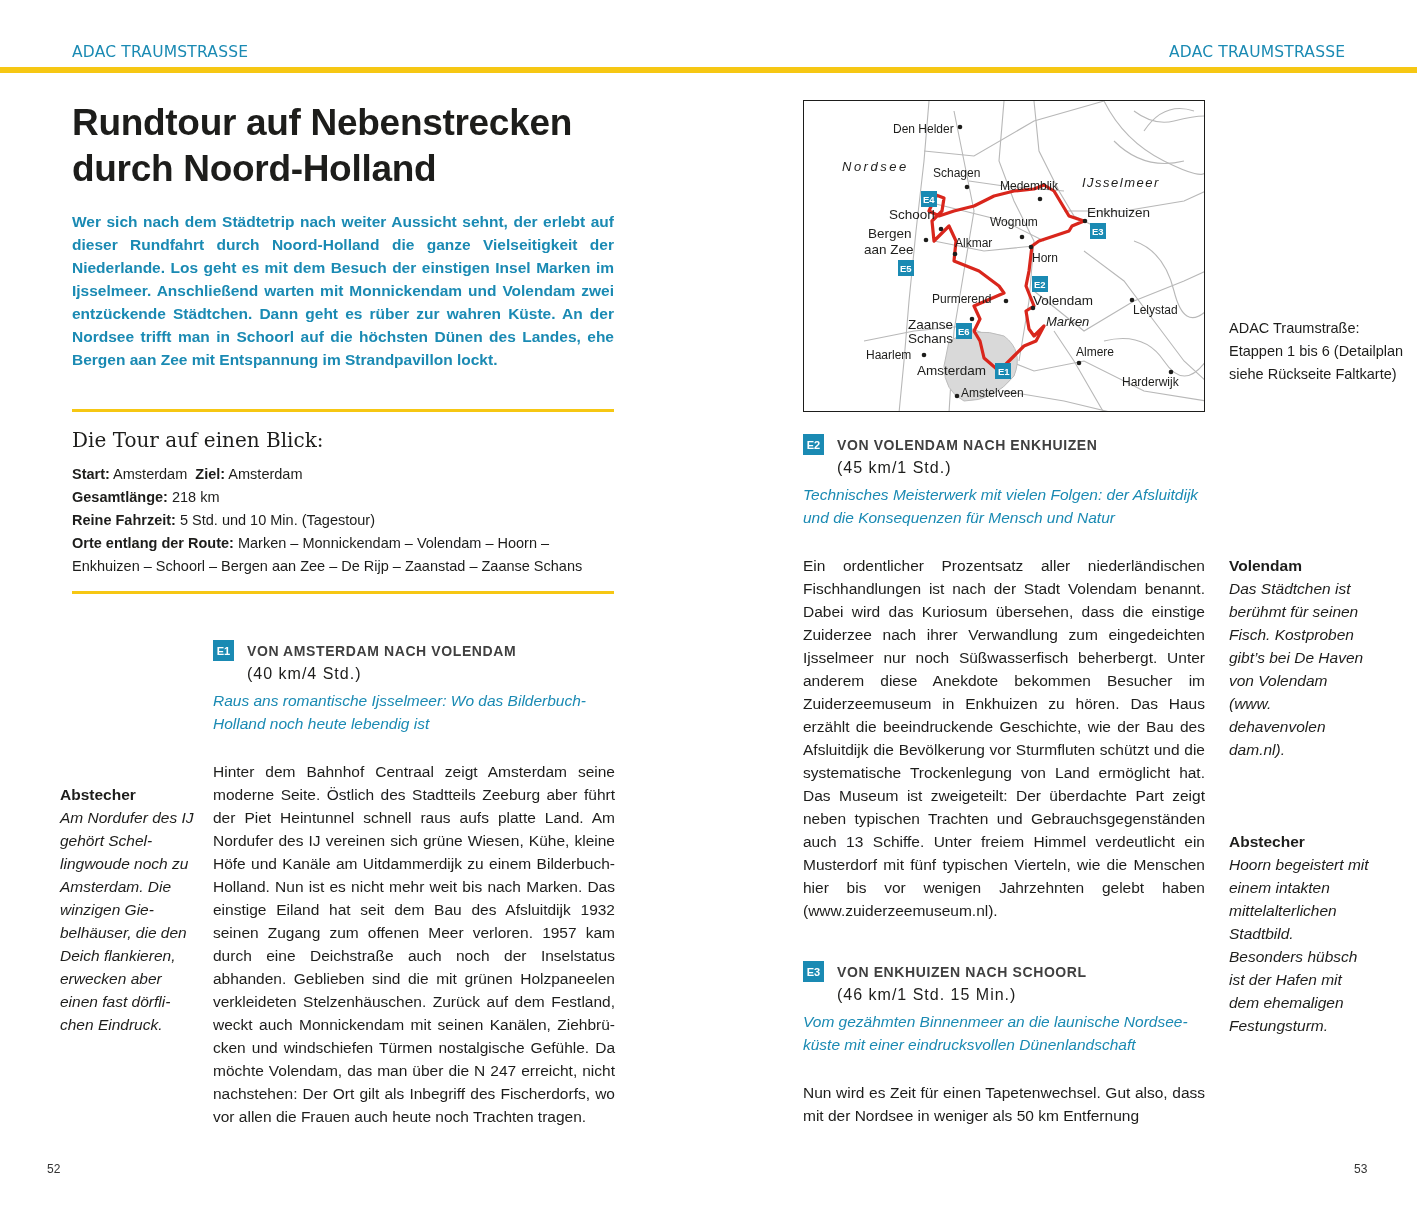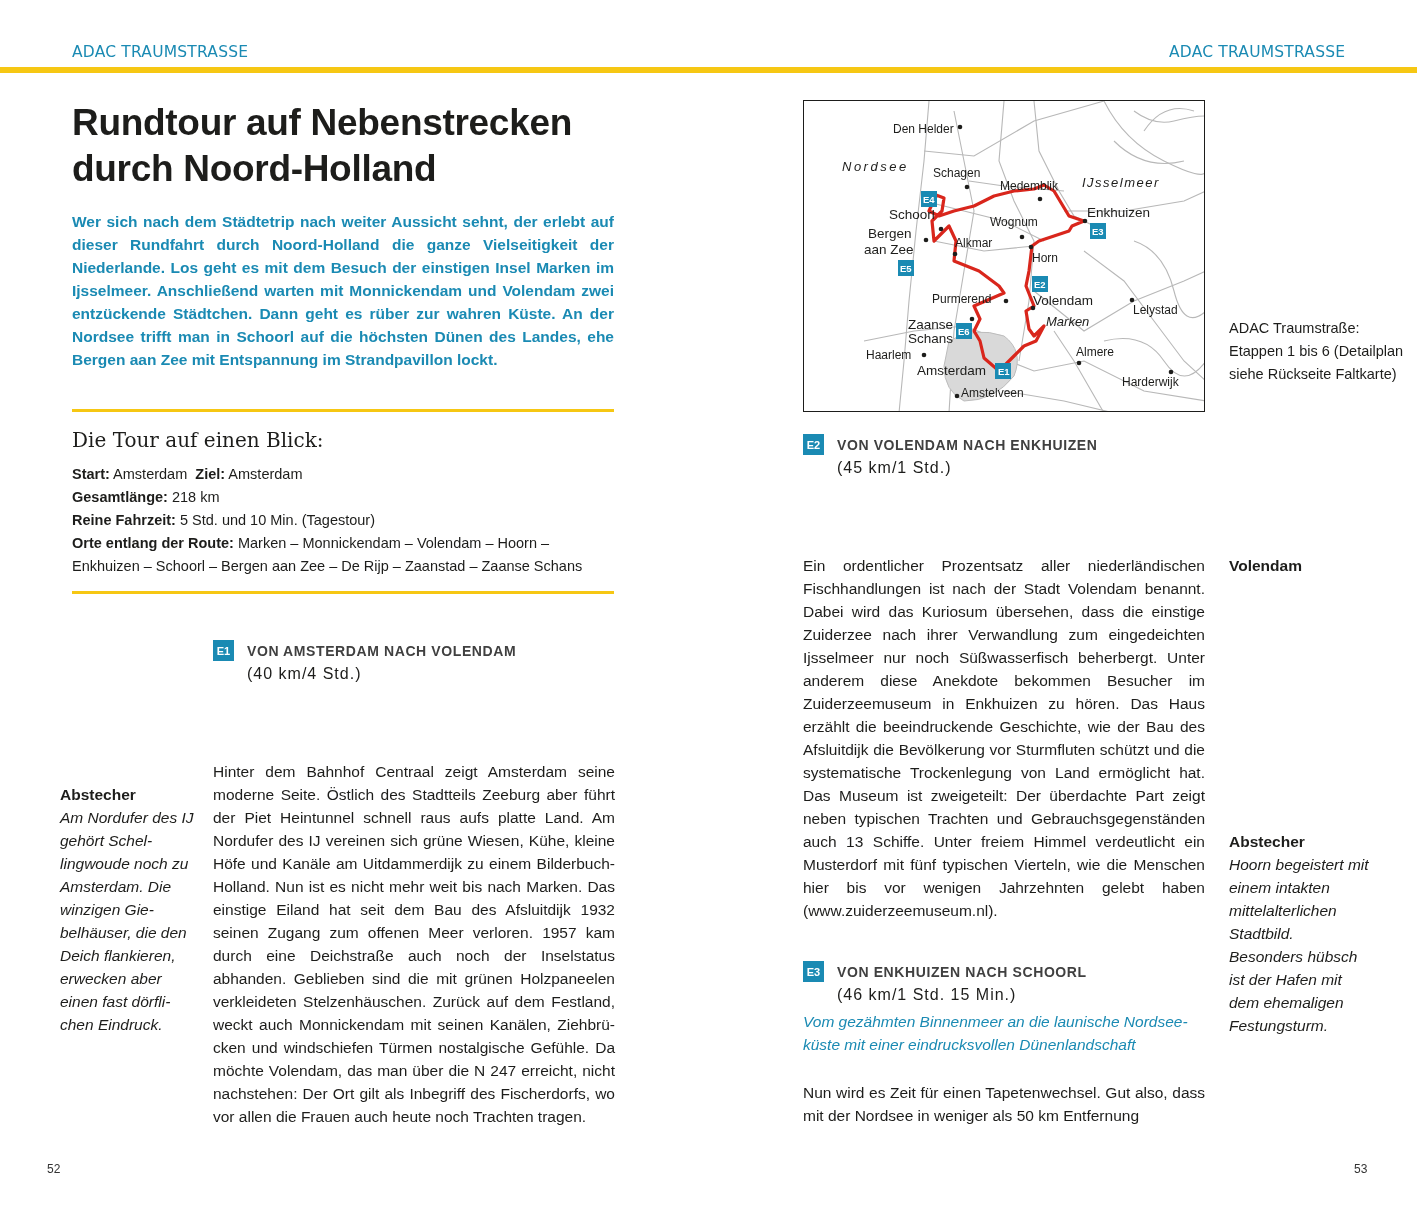--- a/index.html
+++ b/index.html
@@ -65,20 +65,21 @@
   </div>
 </div>
 <div class="abs rule" style="left:72px; top:591px; width:542px;"></div>
 
 <div class="abs" style="left:213px; top:640px; width:402px;">
   <div class="stage-head">
     <span class="badge">E1</span>
     <span class="stage-title">VON AMSTERDAM NACH VOLENDAM</span>
   </div>
   <div class="stage-meta">(40 km/4 Std.)</div>
+  <div class="stage-sub">Raus ans romantische Ijsselmeer: Wo das Bilderbuch-Holland noch heute lebendig ist</div>
 </div>
 <p class="abs body-text" style="left:213px; top:760px; width:402px;">Hinter dem Bahnhof Centraal zeigt Amsterdam seine moderne Seite. Östlich des Stadtteils Zeeburg aber führt der Piet Heintunnel schnell raus aufs platte Land. Am Nordufer des IJ vereinen sich grüne Wiesen, Kühe, kleine Höfe und Kanäle am Uitdammerdijk zu einem Bilder­buch-Holland. Nun ist es nicht mehr weit bis nach Mar­ken. Das einstige Eiland hat seit dem Bau des Afsluitdijk 1932 seinen Zugang zum offenen Meer verloren. 1957 kam durch eine Deichstraße auch noch der Inselstatus abhanden. Geblieben sind die mit grünen Holzpaneelen verkleideten Stelzenhäuschen. Zurück auf dem Festland, weckt auch Monnickendam mit seinen Kanälen, Ziehbrü­cken und windschiefen Türmen nostalgische Gefühle. Da möchte Volendam, das man über die N 247 erreicht, nicht nachstehen: Der Ort gilt als Inbegriff des Fischerdorfs, wo vor allen die Frauen auch heute noch Trachten tragen.</p>
 
 <div class="abs margin-note" style="left:60px; top:783px; width:135px;">
   <span class="mn-title">Abstecher</span>
   <span class="mn-text">Am Nordufer des IJ gehört Schel­lingwoude noch zu Amsterdam. Die winzigen Gie­belhäuser, die den Deich flankieren, erwecken aber einen fast dörfli­chen Eindruck.</span>
 </div>
 
 <div class="abs page-num" style="left:47px;">52</div>
 
@@ -177,34 +178,36 @@
   </svg>
 </div>
 <div class="abs map-caption">ADAC Traumstraße: Etappen 1 bis 6 (Detailplan siehe Rückseite Faltkarte)</div>
 
 <div class="abs" style="left:803px; top:434px; width:402px;">
   <div class="stage-head">
     <span class="badge">E2</span>
     <span class="stage-title">VON VOLENDAM NACH ENKHUIZEN</span>
   </div>
   <div class="stage-meta">(45 km/1 Std.)</div>
+  <div class="stage-sub">Technisches Meisterwerk mit vielen Folgen: der Afsluit­dijk und die Konsequenzen für Mensch und Natur</div>
 </div>
 <p class="abs body-text" style="left:803px; top:554px; width:402px;">Ein ordentlicher Prozentsatz aller niederländischen Fischhandlungen ist nach der Stadt Volendam benannt. Dabei wird das Kuriosum übersehen, dass die einstige Zuiderzee nach ihrer Verwandlung zum eingedeichten Ijsselmeer nur noch Süßwasserfisch beherbergt. Unter anderem diese Anekdote bekommen Besucher im Zuiderzeemuseum in Enkhuizen zu hören. Das Haus erzählt die beeindruckende Geschichte, wie der Bau des Afsluitdijk die Bevölkerung vor Sturmfluten schützt und die systematische Trockenlegung von Land ermöglicht hat. Das Museum ist zweigeteilt: Der überdachte Part zeigt neben typischen Trachten und Gebrauchsgegen­ständen auch 13 Schiffe. Unter freiem Himmel verdeut­licht ein Musterdorf mit fünf typischen Vierteln, wie die Menschen hier bis vor wenigen Jahrzehnten gelebt haben (www.zuiderzeemuseum.nl).</p>
 
 <div class="abs" style="left:803px; top:961px; width:402px;">
   <div class="stage-head">
     <span class="badge">E3</span>
     <span class="stage-title">VON ENKHUIZEN NACH SCHOORL</span>
   </div>
   <div class="stage-meta">(46 km/1 Std. 15 Min.)</div>
   <div class="stage-sub">Vom gezähmten Binnenmeer an die launische Nordsee­küste mit einer eindrucksvollen Dünenlandschaft</div>
 </div>
 <p class="abs body-text" style="left:803px; top:1081px; width:402px;">Nun wird es Zeit für einen Tapetenwechsel. Gut also, dass mit der Nordsee in weniger als 50 km Entfernung</p>
 
 <div class="abs margin-note" style="left:1229px; top:554px; width:140px;">
   <span class="mn-title">Volendam</span>
+  <span class="mn-text">Das Städtchen ist berühmt für seinen Fisch. Kostproben gibt’s bei De Haven von Volendam (www. dehavenvolen dam.nl).</span>
 </div>
 <div class="abs margin-note" style="left:1229px; top:830px; width:140px;">
   <span class="mn-title">Abstecher</span>
   <span class="mn-text">Hoorn begeistert mit einem intak­ten mittelalter­lichen Stadtbild. Besonders hübsch ist der Hafen mit dem ehemaligen Festungsturm.</span>
 </div>
 
 <div class="abs page-num" style="left:1354px;">53</div>
 
 </body></html>

